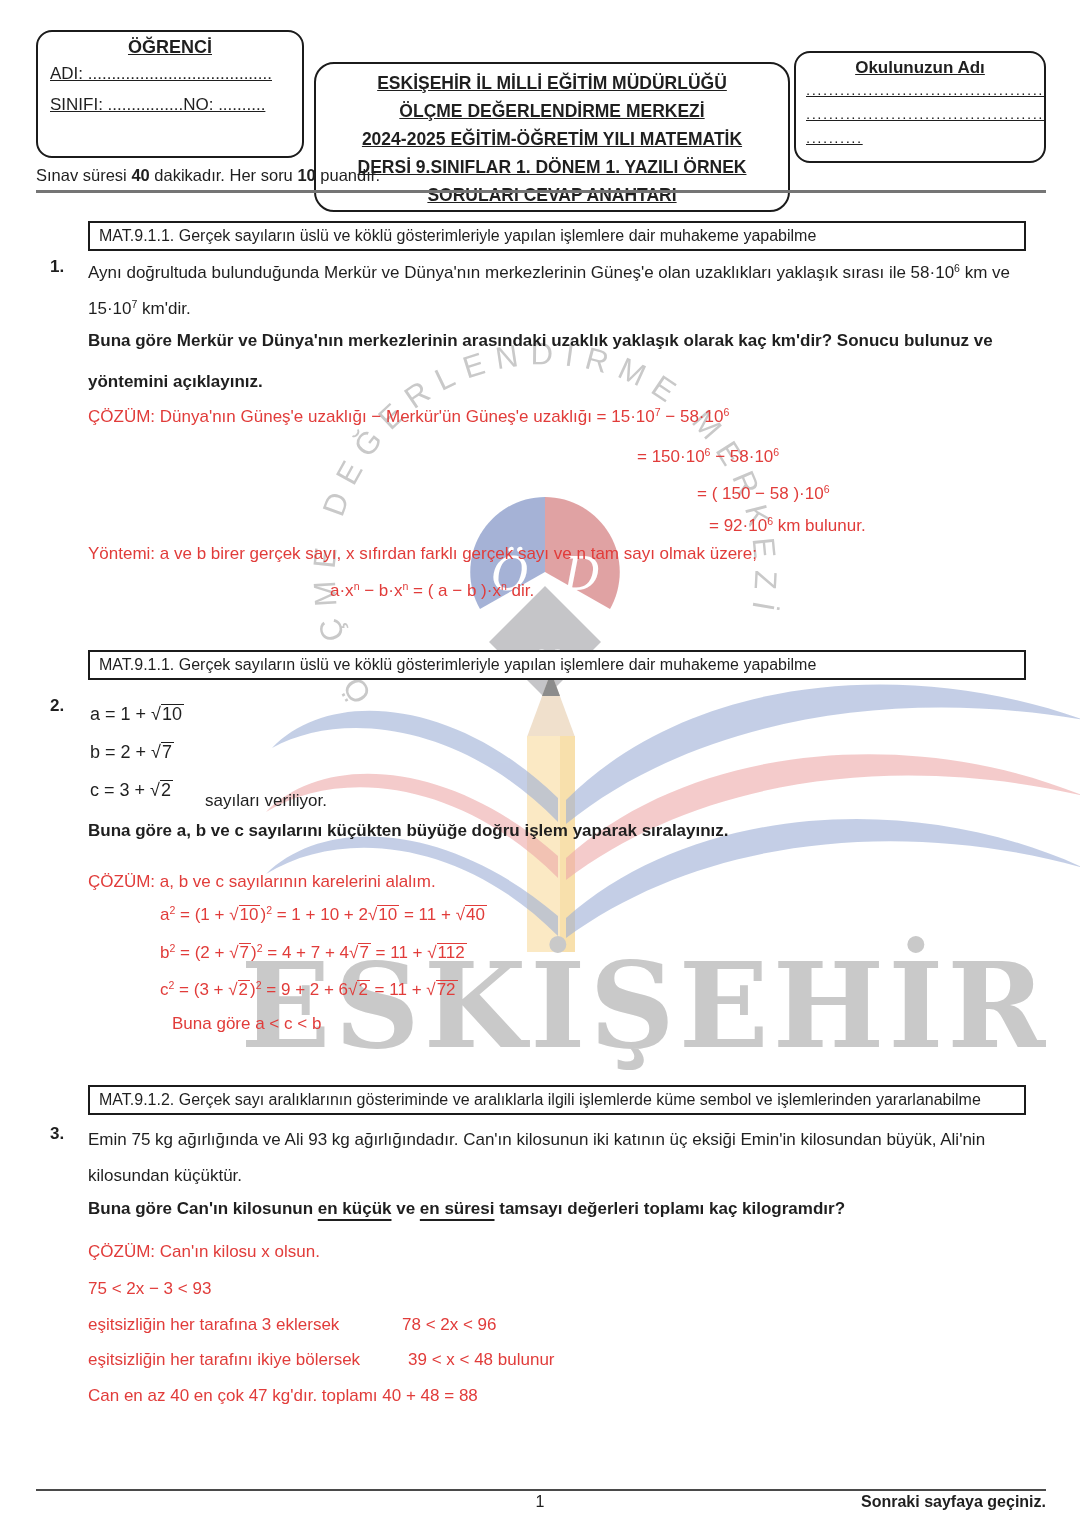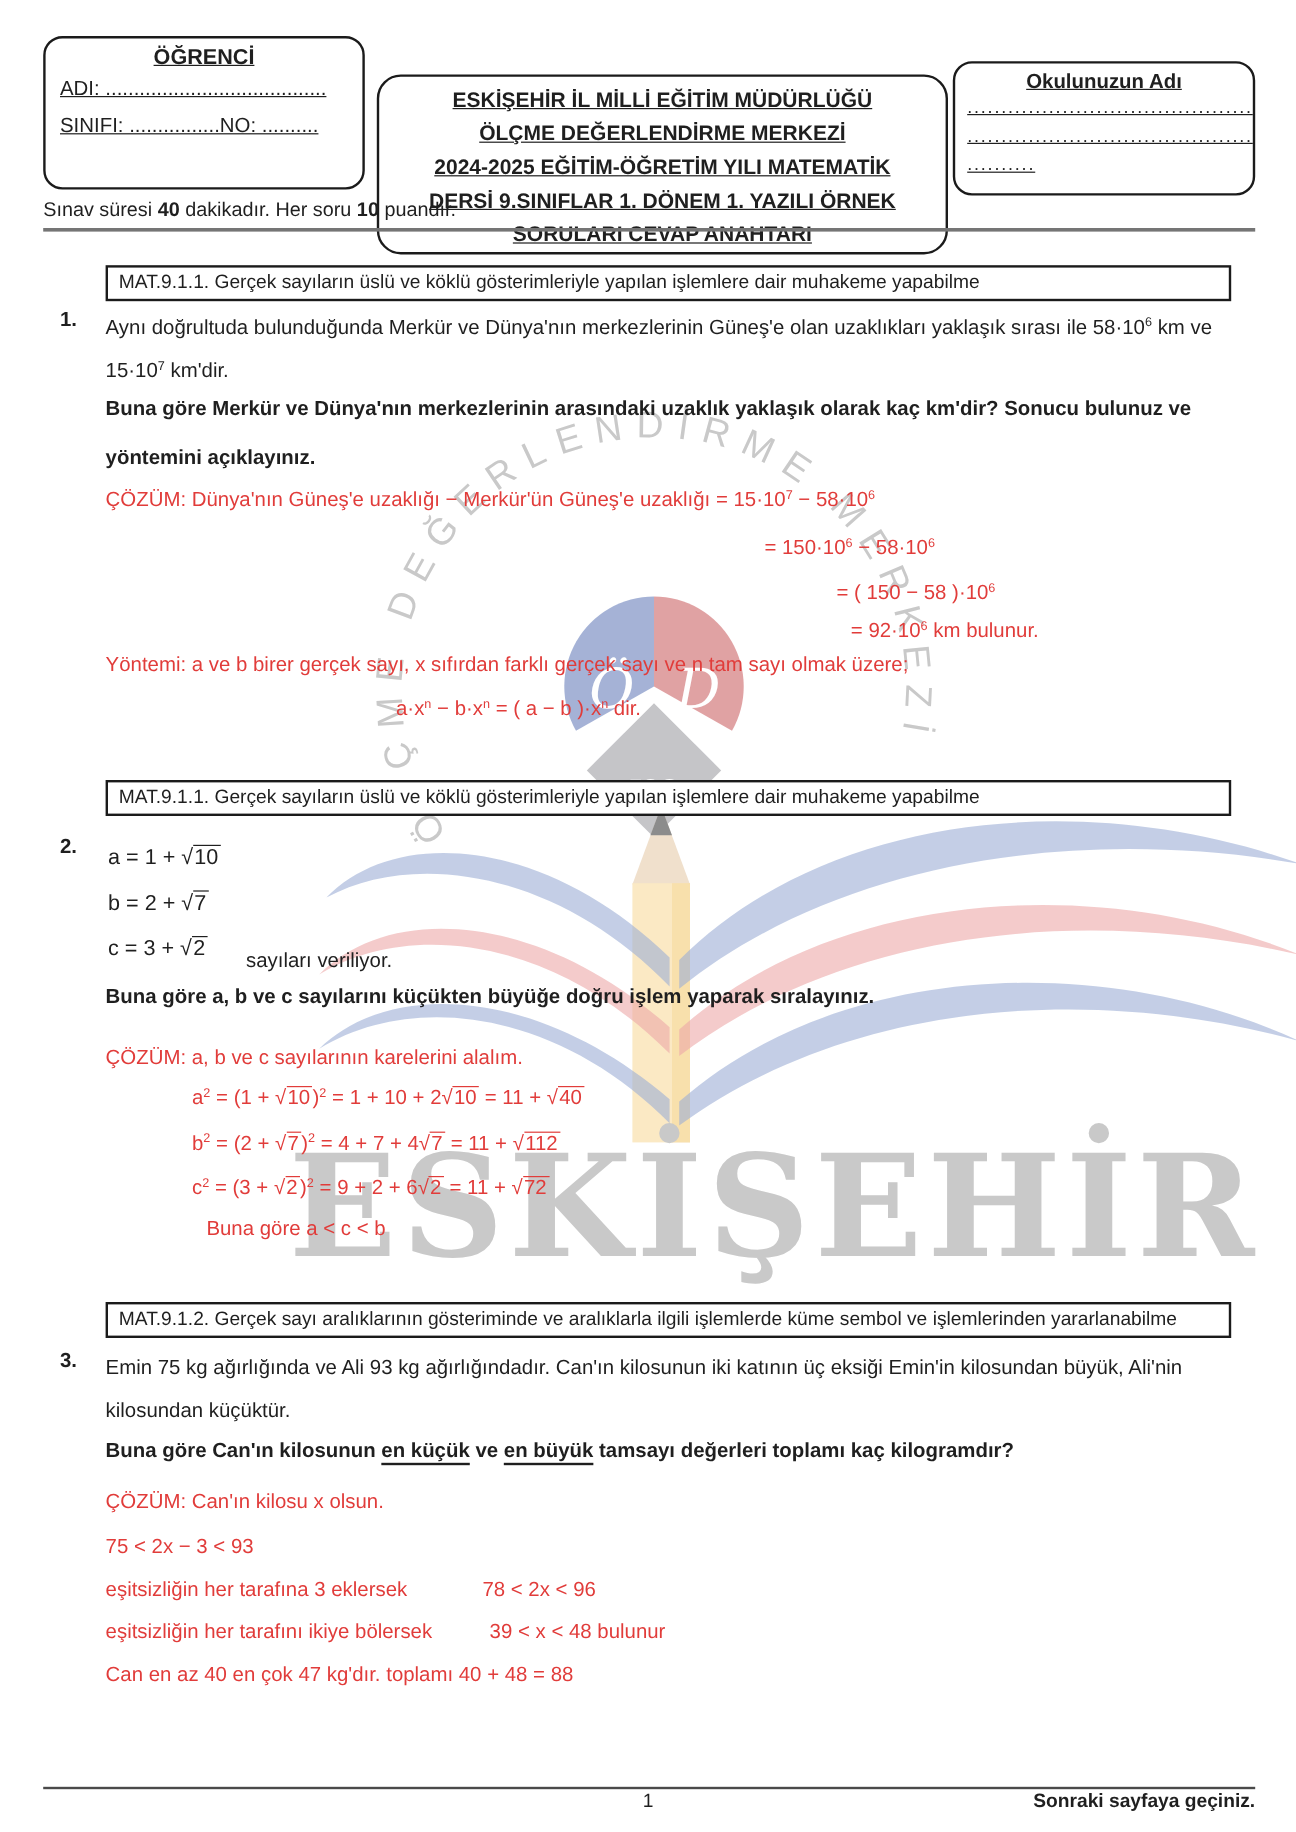--- a/index.html
+++ b/index.html
@@ -122,21 +122,21 @@
   <div class="abs bold-para" style="left:88px;top:810px;width:952px;">Buna göre a, b ve c sayılarını küçükten büyüğe doğru işlem yaparak sıralayınız.</div>
   <div class="abs sol red" style="left:160px;top:905px;">a<sup>2</sup> = (1 + <span class="rt">√<span class="rd">10</span></span>)<sup>2</sup> = 1 + 10 + 2<span class="rt">√<span class="rd">10</span></span> = 11 + <span class="rt">√<span class="rd">40</span></span></div>
   <div class="abs sol red" style="left:160px;top:943px;">b<sup>2</sup> = (2 + <span class="rt">√<span class="rd">7</span></span>)<sup>2</sup> = 4 + 7 + 4<span class="rt">√<span class="rd">7</span></span> = 11 + <span class="rt">√<span class="rd">112</span></span></div>
   <div class="abs sol red" style="left:160px;top:980px;">c<sup>2</sup> = (3 + <span class="rt">√<span class="rd">2</span></span>)<sup>2</sup> = 9 + 2 + 6<span class="rt">√<span class="rd">2</span></span> = 11 + <span class="rt">√<span class="rd">72</span></span></div>
   <div class="abs sol red" style="left:172px;top:1014px;">Buna göre a &lt; c &lt; b</div>
 
   <div class="abs std-box" style="left:88px;top:1085px;width:938px;">MAT.9.1.2. Gerçek sayı aralıklarının gösteriminde ve aralıklarla ilgili işlemlerde küme sembol ve işlemlerinden yararlanabilme</div>
 
   <div class="abs qnum" style="left:50px;top:1124px;">3.</div>
   <div class="abs para" style="left:88px;top:1122px;width:956px;">Emin 75 kg ağırlığında ve Ali 93 kg ağırlığındadır. Can'ın kilosunun iki katının üç eksiği Emin'in kilosundan büyük, Ali'nin kilosundan küçüktür.</div>
-  <div class="abs bold-para" style="left:88px;top:1188px;width:952px;"><span>Buna göre Can'ın kilosunun </span><span class="ul">en küçük</span><span> ve </span><span class="ul">en büyük</span><span> tamsayı değerleri toplamı kaç kilogramdır?</span></div>
+  <div class="abs bold-para" style="left:88px;top:1188px;width:952px;"><span>Buna göre Can'ın kilosunun </span><span class="ul">en küçük</span><span> ve </span><span class="ul">en süresi</span><span> tamsayı değerleri toplamı kaç kilogramdır?</span></div>
 
   <div class="abs sol red" style="left:88px;top:1242px;">ÇÖZÜM: Can'ın kilosu x olsun.</div>
   <div class="abs sol red" style="left:88px;top:1279px;">75 &lt; 2x − 3 &lt; 93</div>
   <div class="abs sol red" style="left:88px;top:1315px;">eşitsizliğin her tarafına 3 eklersek</div>
   <div class="abs sol red" style="left:402px;top:1315px;">78 &lt; 2x &lt; 96</div>
   <div class="abs sol red" style="left:88px;top:1350px;">eşitsizliğin her tarafını ikiye bölersek</div>
   <div class="abs sol red" style="left:408px;top:1350px;">39 &lt; x &lt; 48  bulunur</div>
   <div class="abs sol red" style="left:88px;top:1386px;">Can en az 40 en çok 47 kg'dır. toplamı 40 + 48 = 88</div>
 
   <div class="abs" style="left:36px;top:1489px;width:1010px;height:2px;background:#4a4a4a;"></div>

